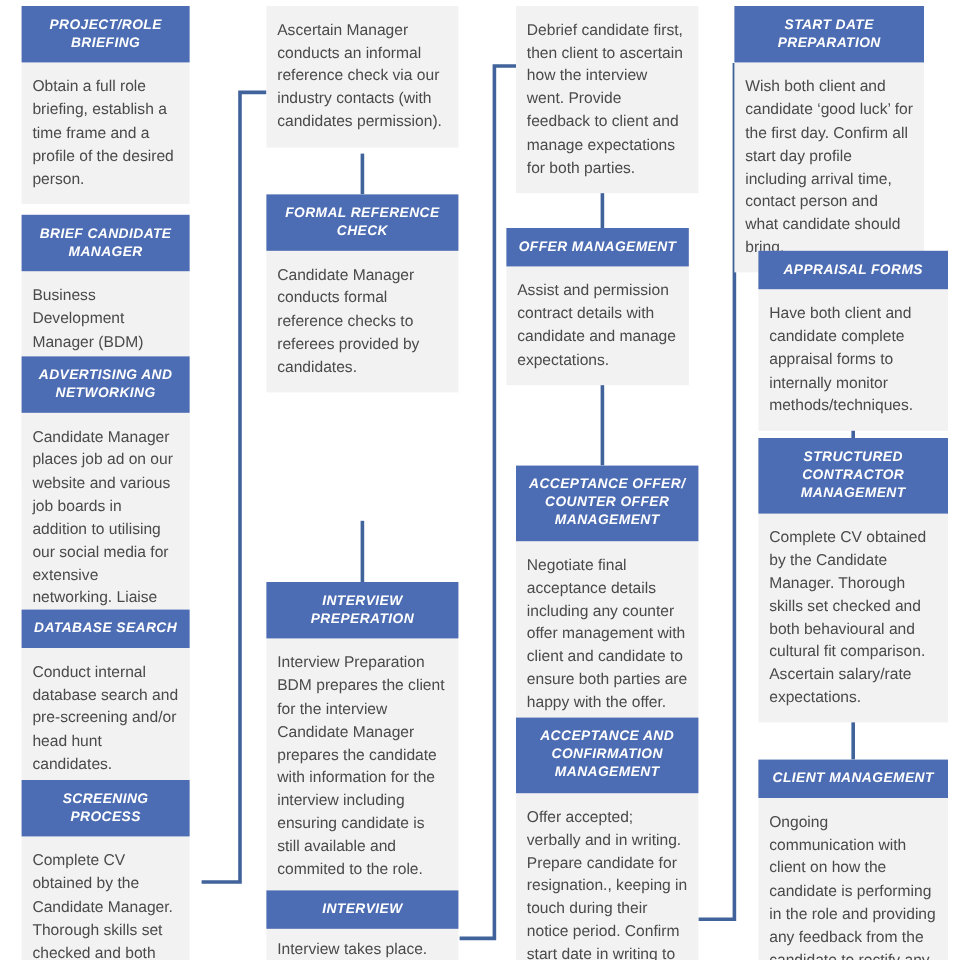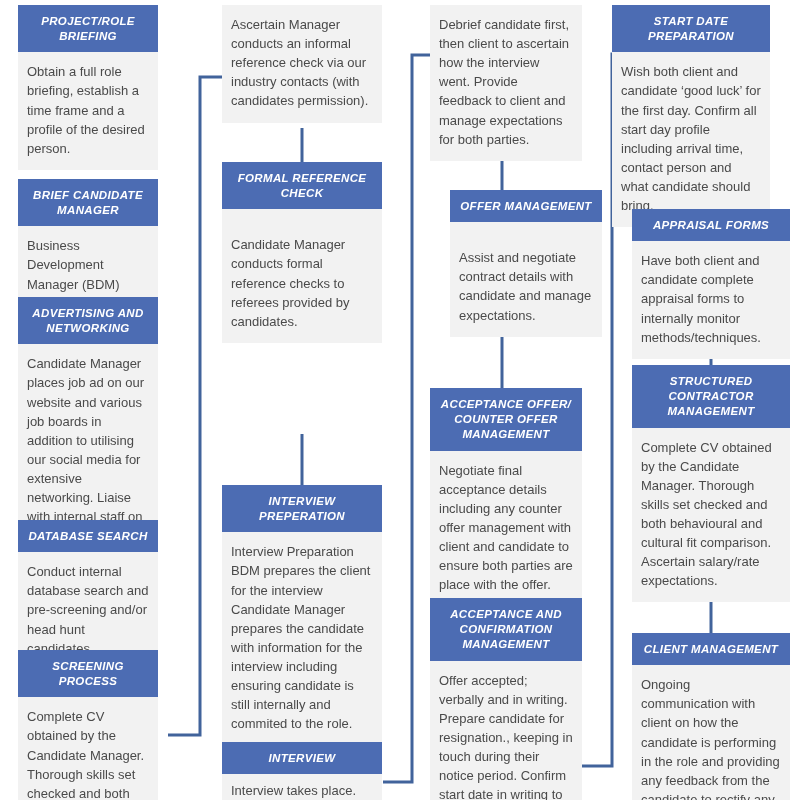--- a/index.html
+++ b/index.html
@@ -110,62 +110,62 @@
   <div class="card" style="left:18px; top:147px; width:140px;margin-top:32px;">
     <div class="card-header">BRIEF CANDIDATE MANAGER</div>
     <div class="card-body">Business Development Manager (BDM) collaborates with Candidate Manager on known networks, emphasising cultural fit.</div>
   </div>
 
   <div class="card" style="left:18px; top:297px; width:140px;">
     <div class="card-header">ADVERTISING AND NETWORKING</div>
     <div class="card-body">Candidate Manager places job ad on our website and various job boards in addition to utilising our social media for extensive networking. Liaise with internal staff on active candidates and potential passive candidates.</div>
   </div>
 
-  <div class="card" style="left:18px; top:508px; width:140px;margin-top:12px;">
+  <div class="card" style="left:18px; top:508px; width:140px;">
     <div class="card-header">DATABASE SEARCH</div>
     <div class="card-body">Conduct internal database search and pre-screening and/or head hunt candidates.</div>
   </div>
 
   <div class="card" style="left:18px; top:650px; width:140px;">
     <div class="card-header">SCREENING PROCESS</div>
     <div class="card-body">Complete CV obtained by the Candidate Manager. Thorough skills set checked and both behavioural and cultural fit comparison. Ascertain salary/rate expectations.</div>
   </div>
 
   <div class="card" style="left:222px; top:5px; width:160px;">
     <div class="card-body">Ascertain Manager conducts an informal reference check via  our industry contacts (with candidates permission).</div>
   </div>
 
-  <div class="card" style="left:222px; top:162px; width:160px;gap:16px;">
+  <div class="card" style="left:222px; top:162px; width:160px;">
     <div class="card-header">FORMAL REFERENCE CHECK</div>
     <div class="card-body">Candidate Manager conducts formal reference checks to referees provided by candidates.</div>
   </div>
 
 
   <div class="card" style="left:222px; top:485px; width:160px;">
     <div class="card-header">INTERVIEW PREPERATION</div>
-    <div class="card-body">Interview Preparation BDM prepares the client for the interview Candidate Manager prepares the candidate with information for the interview including ensuring candidate is still internally and commited to the role.</div>
+    <div class="card-body">Interview Preparation BDM prepares the client for the interview Candidate Manager prepares the candidate with information for the interview including ensuring candidate is still available and commited to the role.</div>
   </div>
 
   <div class="card compact" style="left:222px; top:742px; width:160px;">
     <div class="card-header">INTERVIEW</div>
     <div class="card-body">Interview takes place.</div>
   </div>
 
   <div class="card" style="left:430px; top:5px; width:152px;">
     <div class="card-body">Debrief candidate first, then client to ascertain how the interview went. Provide feedback to client and manage expectations for both parties.</div>
   </div>
 
-  <div class="card" style="left:450px; top:190px; width:152px;gap:16px;">
+  <div class="card" style="left:422px; top:190px; width:152px;">
     <div class="card-header">OFFER MANAGEMENT</div>
-    <div class="card-body">Assist and negotiate contract details with candidate and manage expectations.</div>
+    <div class="card-body">Assist and permission contract details with candidate and manage expectations.</div>
   </div>
 
   <div class="card" style="left:430px; top:388px; width:152px;">
     <div class="card-header">ACCEPTANCE OFFER/ COUNTER OFFER MANAGEMENT</div>
-    <div class="card-body">Negotiate final acceptance details including any counter offer management with client and candidate to ensure both parties are place with the offer.</div>
+    <div class="card-body">Negotiate final acceptance details including any counter offer management with client and candidate to ensure both parties are happy with the offer.</div>
   </div>
 
   <div class="card" style="left:430px; top:598px; width:152px;">
     <div class="card-header">ACCEPTANCE AND CONFIRMATION MANAGEMENT</div>
     <div class="card-body">Offer accepted; verbally and in writing.  Prepare candidate for resignation., keeping in touch during their notice period. Confirm start date in writing to client.</div>
   </div>
 
   <div class="card" style="left:612px; top:5px; width:158px;">
     <div class="card-header">START DATE PREPARATION</div>
     <div class="card-body">Wish both client and candidate ‘good luck’ for the first day. Confirm all start day profile including arrival time, contact person and what candidate should bring.</div>

